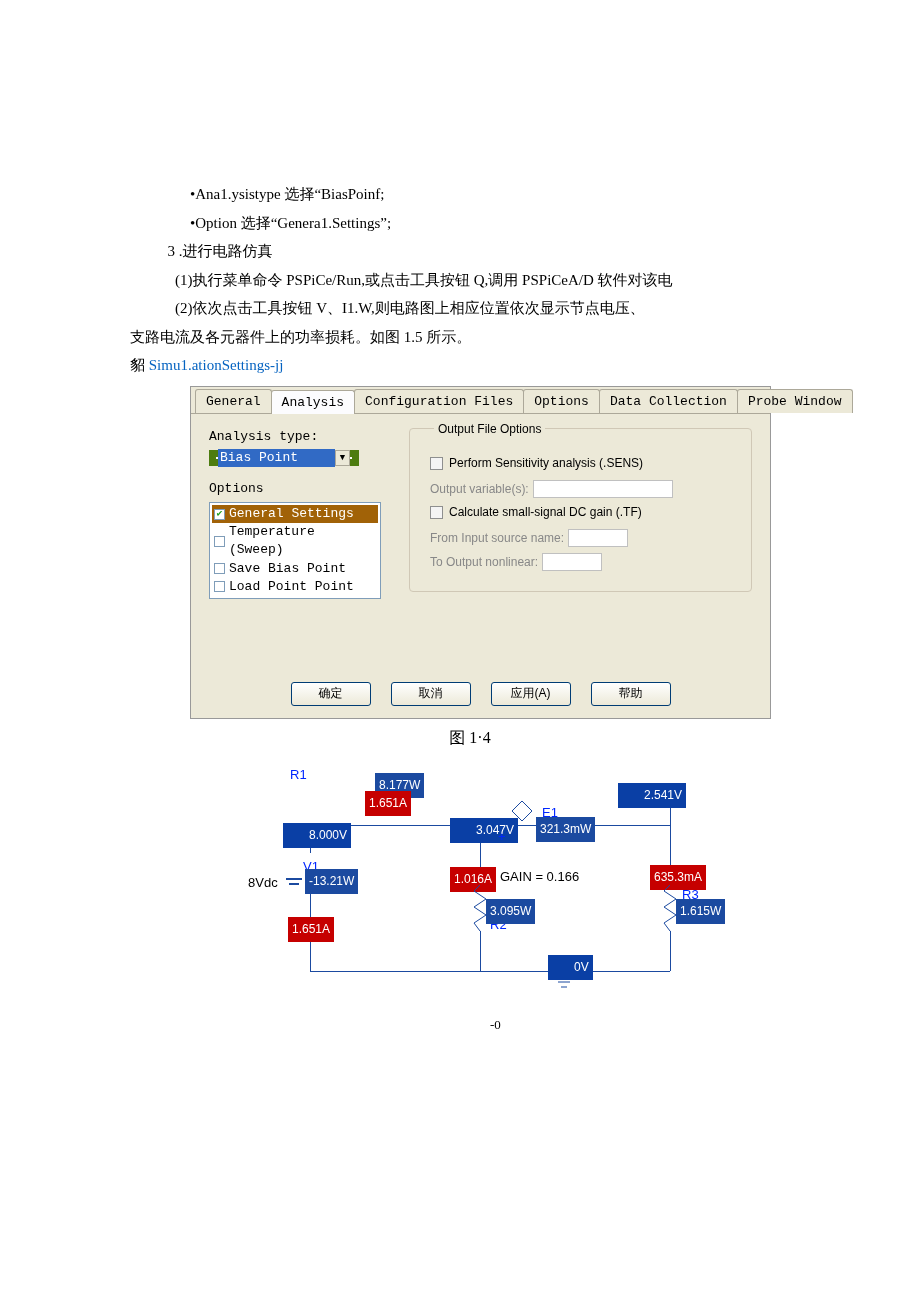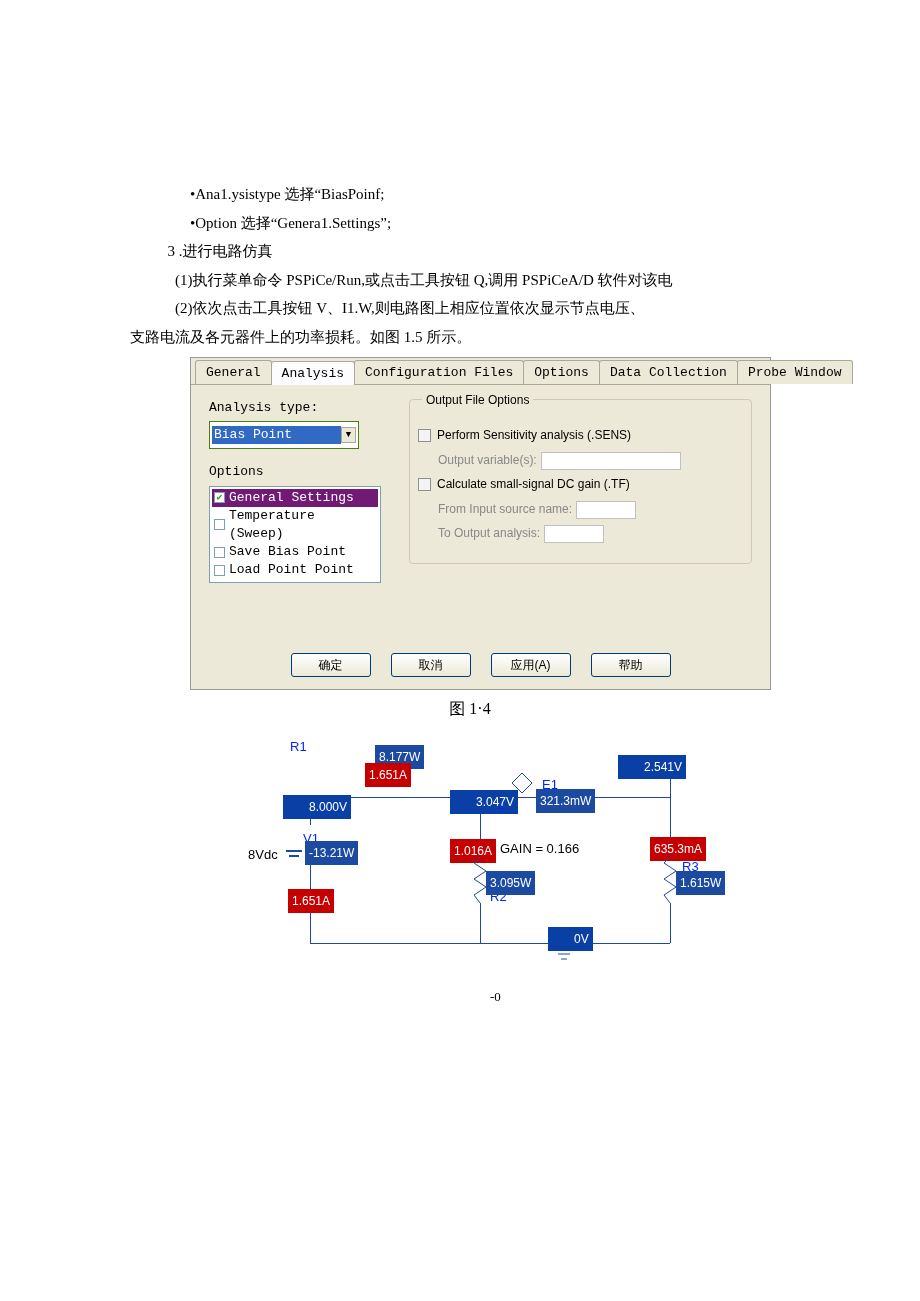--- a/index.html
+++ b/index.html
@@ -52,22 +52,22 @@
     }
     .dlg-body {
       display: flex;
       padding: 14px 18px 18px 18px;
       min-height: 260px;
     }
     .dlg-left { width: 200px; font-family: "Courier New", monospace; font-size: 13px; }
     .label-sm { margin-bottom: 4px; }
     .dropdown {
       width: 150px;
-      height: 28px;
-      border: 1px solid #4d7c0f;
+      height: 16px;
+      border: 7px solid #4d7c0f;
       background: #fff;
       display: flex; align-items: center;
       padding: 0 2px;
       margin-bottom: 14px;
     }
     .dropdown .sel {
       background: #316ac5;
       color: #fff;
       padding: 0 2px;
       flex: 1;
@@ -75,45 +75,45 @@
     .dropdown .arrow {
       width: 15px; height: 16px;
       border: 1px solid #aca899;
       background: #ece9d8;
       text-align: center;
       font-size: 9px;
       line-height: 14px;
     }
     .options-list { background: #fff; border: 1px solid #7f9db9; padding: 2px; width: 172px; }
     .opt-item { display: flex; align-items: center; gap: 4px; padding: 0 2px; }
-    .opt-item.sel { background: #701a75; color: #fff; }
+    .opt-item.sel { background: #a16207; color: #fff; }
     .chk { width: 11px; height: 11px; border: 1px solid #7f9db9; background:#fff; display:inline-flex; align-items:center; justify-content:center; color:#21a121; font-size:10px; line-height:10px; }
     .chk.off::after { content:""; }
     .chk.on::after { content:"✔"; }
 
     .dlg-right { flex: 1; }
     .fieldset {
       border: 1px solid #d0c8b6;
       border-radius: 4px;
-      padding: 10px 10px 14px 8px;
+      padding: 10px 10px 14px 20px;
       font-family: "MS Sans Serif", "Tahoma", sans-serif;
       font-size: 12px;
     }
     .legend {
       position: relative;
       top: -18px;
       left: 4px;
       background: #ece9d8;
       padding: 0 4px;
       display: inline-block;
       margin-bottom: -10px;
     }
     .opt-row { display: flex; align-items: flex-start; gap: 6px; margin-bottom: 8px; }
     .winchk { width: 13px; height: 13px; border: 1px solid #8e8f8f; background: #f4f4f4; flex-shrink: 0; margin-top: 2px; }
-    .sub { margin-left: 20px; color: #888; display: flex; align-items: center; gap: 4px; margin-bottom: 6px; }
+    .sub { color: #888; display: flex; align-items: center; gap: 4px; margin-bottom: 6px; }
     .txtbox { border: 1px solid #c0c0c0; background: #fff; width: 140px; height: 18px; }
     .txtbox.small { width: 60px; }
 
     .dlg-buttons {
       display: flex; justify-content: center; gap: 20px;
       padding: 8px 0 12px;
       font-family: "Microsoft YaHei","SimSun",sans-serif;
     }
     .dlg-btn {
       width: 80px; height: 24px;
@@ -148,20 +148,23 @@
 </head>
 <body>
 
 <div class="text-content">
   <p class="text-line">•Ana1.ysistype 选择“BiasPoinf;</p>
   <p class="text-line">•Option 选择“Genera1.Settings”;</p>
   <p class="section-num">3  .进行电路仿真</p>
   <p class="para">(1)执行菜单命令 PSPiCe/Run,或点击工具按钮 Q,调用 PSPiCeA/D 软件对该电</p>
   <p class="para">(2)依次点击工具按钮 V、I1.W,则电路图上相应位置依次显示节点电压、</p>
   <p class="no-indent">支路电流及各元器件上的功率损耗。如图 1.5 所示。</p>
+  <p class="no-indent">
+    <span>貂 </span><span class="link-text">Simu1.ationSettings-jj</span>
+  </p>
 
   <div class="figure-wrap">
     <div class="dlg">
       <div class="dlg-tabs">
         <div class="dlg-tab">General</div>
         <div class="dlg-tab active">Analysis</div>
         <div class="dlg-tab">Configuration Files</div>
         <div class="dlg-tab">Options</div>
         <div class="dlg-tab">Data Collection</div>
         <div class="dlg-tab">Probe Window</div>
@@ -206,21 +209,21 @@
             </div>
             <div class="opt-row">
               <span class="winchk"></span>
               <span>Calculate small-signal DC gain (.TF)</span>
             </div>
             <div class="sub">
               <span>From Input source name:</span>
               <span class="txtbox small"></span>
             </div>
             <div class="sub">
-              <span>To Output analysis:</span>
+              <span>To Output nonlinear:</span>
               <span class="txtbox small"></span>
             </div>
           </div>
         </div>
       </div>
       <div class="dlg-buttons">
         <button class="dlg-btn">确定</button>
         <button class="dlg-btn">取消</button>
         <button class="dlg-btn">应用(A)</button>
         <button class="dlg-btn">帮助</button>

